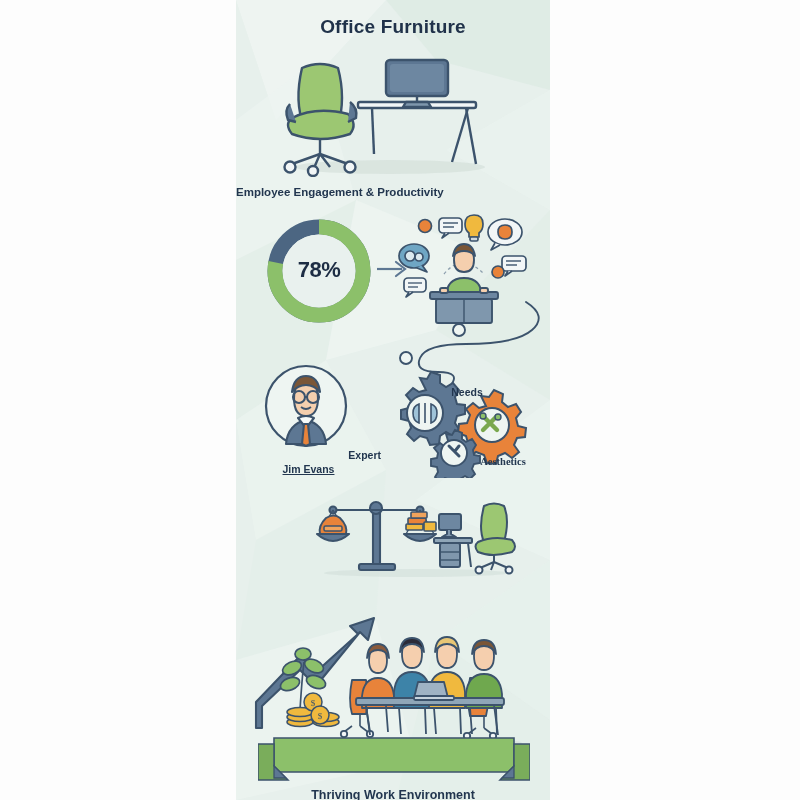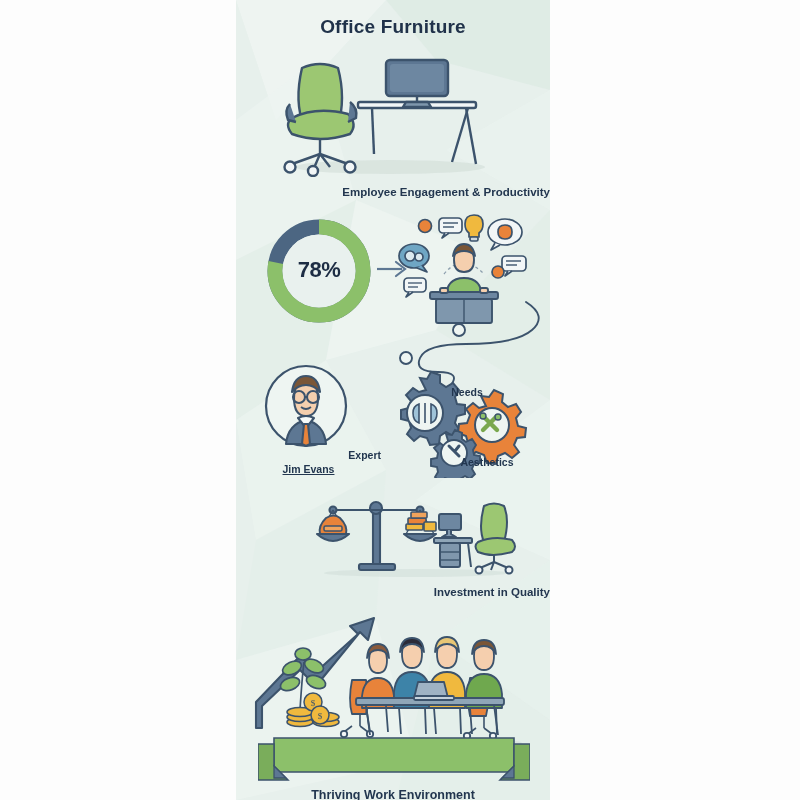--- a/index.html
+++ b/index.html
@@ -25,21 +25,21 @@
   #panel .facets { position: absolute; inset: 0; }
   
   .title {
     position: absolute; left: 0; right: 0; top: 16px;
     text-align: center;
     font-size: 19px; font-weight: bold;
     color: #20324a; letter-spacing: .2px;
   }
   .section-label {
     position: absolute; left: 0; right: 0;
-    text-align: right;
+    text-align: left;
     font-size: 11.5px; font-weight: bold;
     color: #22364f;
   }
   .small-label {
     position: absolute;
     font-size: 10.5px; font-weight: bold;
     color: #22364f; text-align: center;
     white-space: nowrap;
   }
   .donut-value {
@@ -219,21 +219,21 @@
         <circle cx="122" cy="49" r="3" fill="#8cc06a" stroke="#3c536c" stroke-width="1.4"></circle>
       </g>
 
       <g>
         <path d="M70 66 l6 1 l3 -5 l7 3 l0 6 l4 3 l6 -3 l4 6 l-3 5 l1 5 l6 1 l0 7 l-6 1 l-2 5 l3 5 l-5 5 l-5 -3 l-5 3 l-1 6 l-7 0 l-2 -5 l-5 -2 l-5 4 l-5 -5 l3 -5 l-1 -5 l-6 -1 l0 -7 l6 -1 l1 -5 l-4 -5 l6 -5 l4 3 l5 -2 z" fill="#5d7793" stroke="#3c536c" stroke-width="1.9"></path>
         <circle cx="78" cy="85" r="13" fill="#eef5f2" stroke="#3c536c" stroke-width="1.9"></circle>
         <path d="M73 78 l10 10 M83 78 l-4 5" stroke="#3c536c" stroke-width="3" stroke-linecap="round"></path>
       </g>
     </svg>
     <div class="small-label" style="left:196px; top:386px; width:70px;">Needs</div>
-    <div class="small-label" style="left:196px; top:456px; width:110px;">Aesthetics</div>
+    <div class="small-label" style="left:212px; top:456px; width:110px;font-family:Liberation Serif, serif;">Aesthetics</div>
 
     <svg class="art" style="left:80px; top:496px;" width="200" height="82" viewBox="0 0 200 82">
       <ellipse cx="100" cy="77" rx="92" ry="4" fill="#c9d6d1" opacity=".4"></ellipse>
       <g stroke="#3c536c" stroke-width="2.1" stroke-linejoin="round">
 
         <rect x="57" y="14" width="7" height="56" rx="2" fill="#5d7793"></rect>
         <rect x="43" y="68" width="36" height="6" rx="2" fill="#5d7793"></rect>
         <circle cx="60" cy="12" r="6" fill="#5d7793"></circle>
 
         <line x1="17" y1="14" x2="104" y2="14"></line>
@@ -267,21 +267,20 @@
 
       <g stroke="#3c536c" stroke-width="2" stroke-linejoin="round">
         <path d="M168 10 q-6 22 0 36 q10 5 20 0 q6 -22 0 -36 q-10 -5 -20 0 z" fill="#9cc772"></path>
         <path d="M162 46 q16 -7 34 -2 q6 7 0 12 q-20 6 -34 0 q-5 -6 0 -10 z" fill="#9cc772"></path>
         <path d="M178 58 l0 8" fill="none"></path>
         <path d="M178 66 l-14 6 M178 66 l14 6 M178 66 l-3 8" fill="none"></path>
         <circle cx="163" cy="74" r="3.5" fill="#f2f6f7"></circle>
         <circle cx="193" cy="74" r="3.5" fill="#f2f6f7"></circle>
       </g>
     </svg>
-    <div class="section-label" style="top:586px;">Investment in Quality</div>
 
     <svg class="art" style="left:18px; top:610px;" width="284" height="145" viewBox="0 0 284 145">
 
       <g stroke="#3c536c" stroke-width="2.1" stroke-linejoin="round">
         <path d="M8 118 L8 96 L46 60 L62 76 L106 22 L114 30 L120 8 L96 16 L104 24 L62 62 L46 46 L2 92 L2 118 z" fill="#5d7793"></path>
       </g>
 
       <g stroke="#3c536c" stroke-width="1.7" stroke-linejoin="round">
         <path d="M46 100 q2 -32 4 -48" fill="none"></path>
         <ellipse cx="38" cy="58" rx="10" ry="6" transform="rotate(-25 38 58)" fill="#8cc06a"></ellipse>

